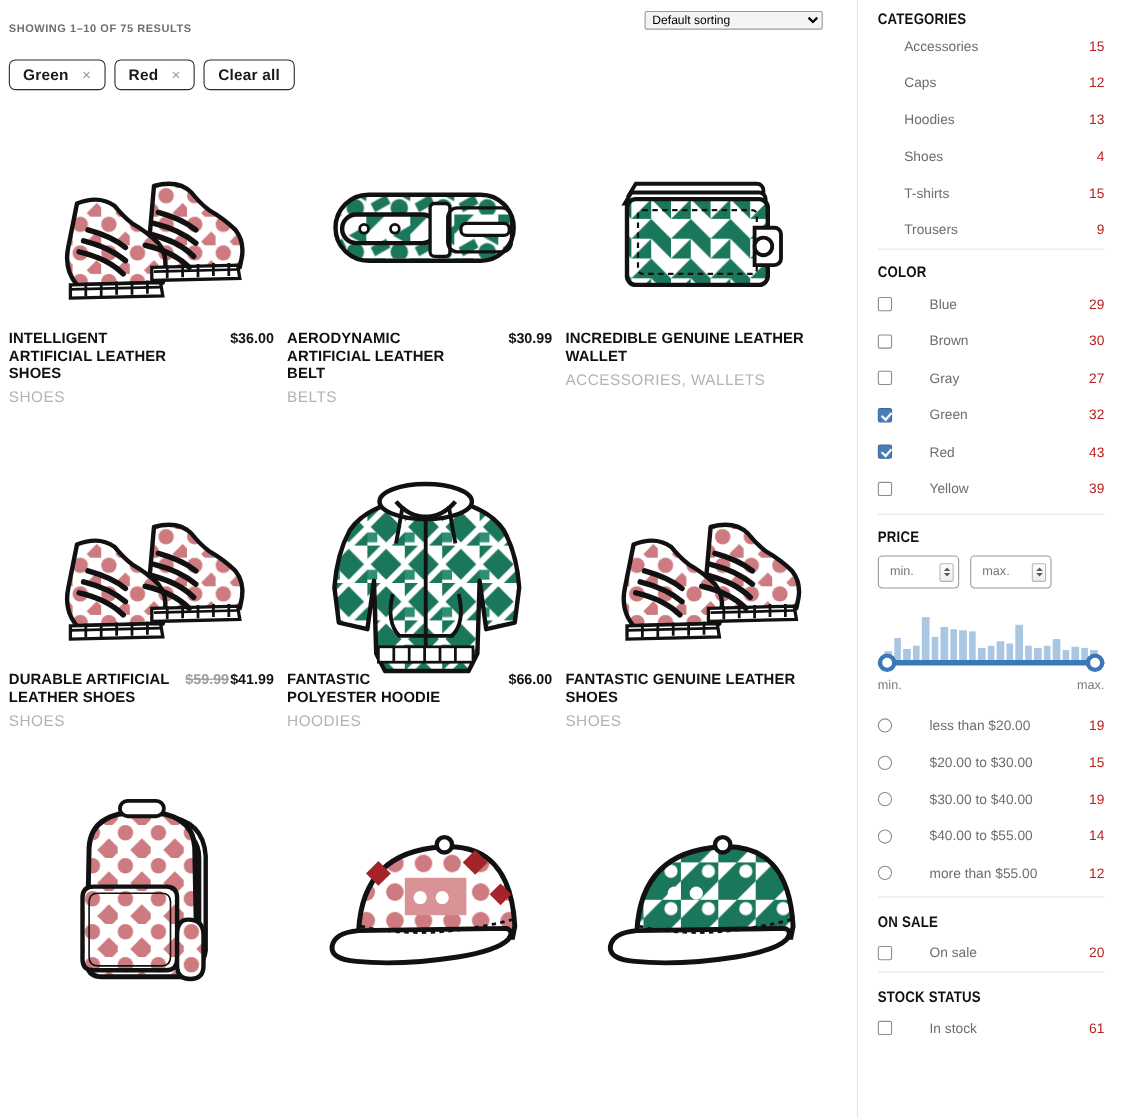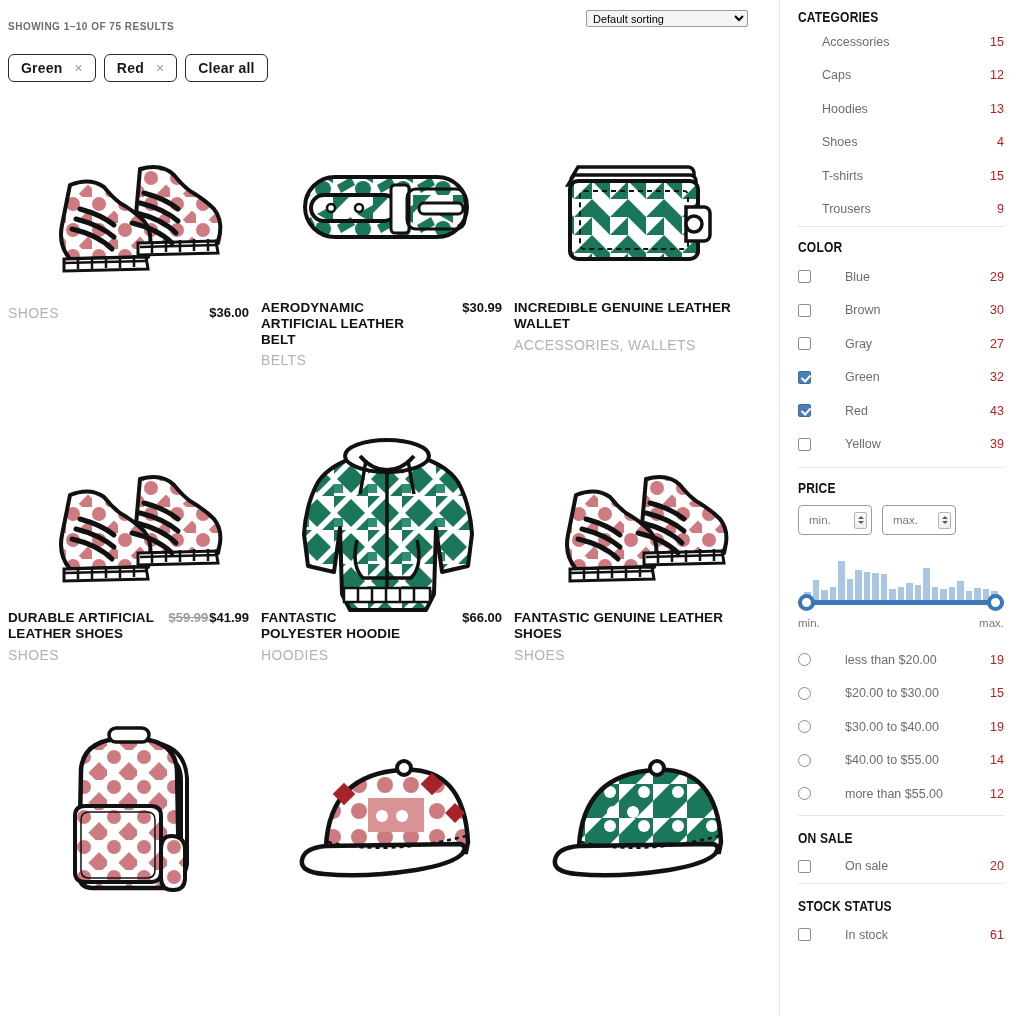--- a/index.html
+++ b/index.html
@@ -234,20 +234,21 @@
                 <path d="M100 58 q24 6 38 18"></path>
                 <path d="M96 68 q26 6 40 20"></path>
                 <path d="M92 78 q26 6 40 20"></path>
                 <path d="M40 64 q22 6 34 16"></path>
                 <path d="M36 74 q24 6 38 18"></path>
                 <path d="M32 84 q26 6 40 20"></path>
               </g>
             </svg>
           </div>
           <div class="meta">
+            <div class="p-title">INTELLIGENT ARTIFICIAL LEATHER SHOES</div>
             <div class="p-cats">SHOES</div>
             <div class="p-price">$36.00</div>
           </div>
         </div>
 
         <div class="cell">
           <div class="thumb">
             <svg width="190" height="110" viewBox="0 0 190 110">
               <defs>
                 <pattern id="geoG1" width="40" height="40" patternUnits="userSpaceOnUse">

